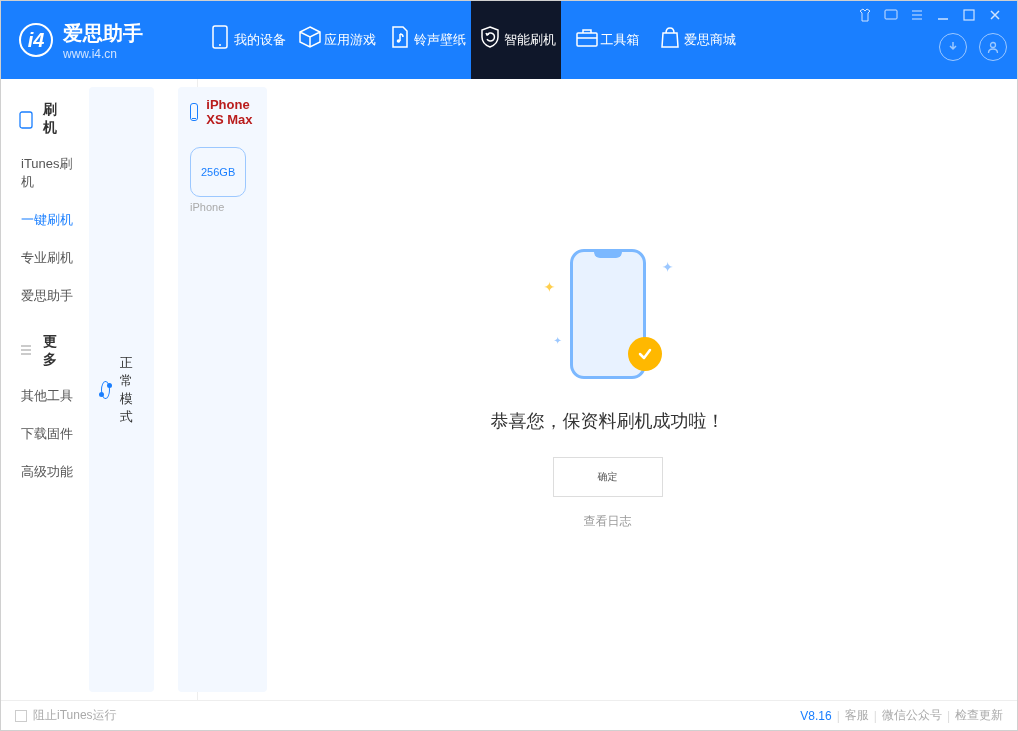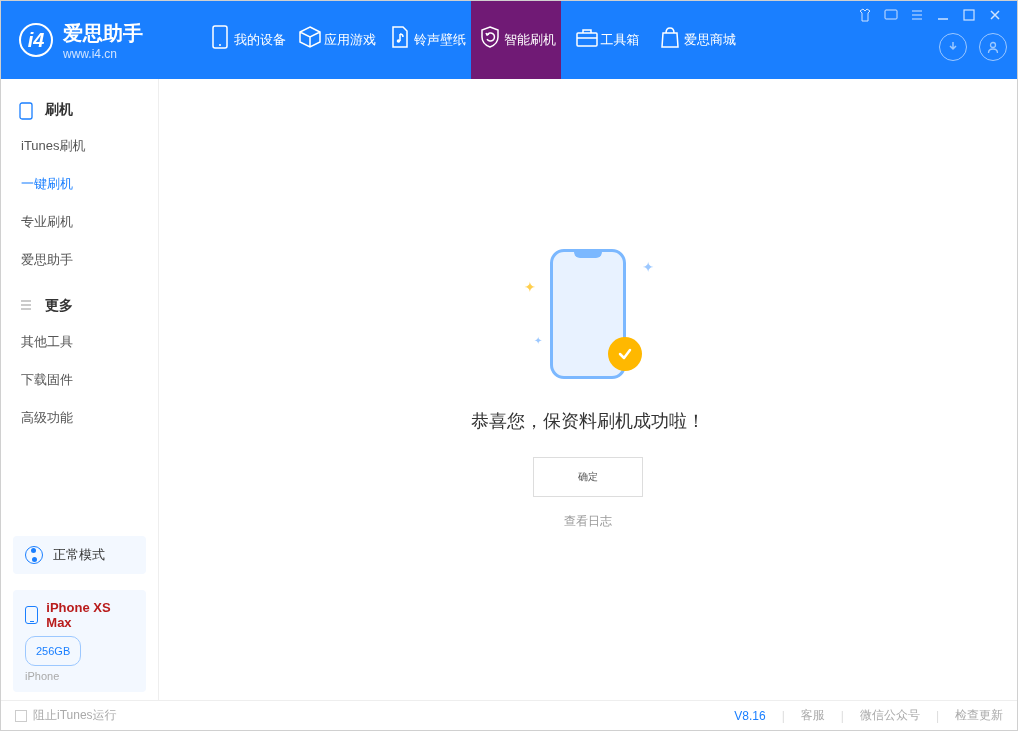--- a/index.html
+++ b/index.html
@@ -9,72 +9,72 @@
 .header { background: #1a7fff; height: 78px; display: flex; align-items: center; position: relative; }
 .logo-area { display: flex; align-items: center; padding: 0 18px; width: 200px; }
 .logo-circle { width: 34px; height: 34px; border: 2.5px solid #fff; border-radius: 50%; display: flex; align-items: center; justify-content: center; color: #fff; font-weight: bold; font-size: 20px; font-style: italic; }
 .logo-text { margin-left: 10px; }
 .logo-title { color: #fff; font-size: 20px; font-weight: bold; }
 .logo-sub { color: #cfe3ff; font-size: 12px; }
 
 .tabs { display: flex; height: 100%; }
 .tab { width: 90px; display: flex; flex-direction: row; align-items: center; justify-content: center; color: #fff; font-size: 13px; cursor: pointer; }
 .tab-icon { width: 28px; height: 24px; margin-bottom: 6px; display: flex; align-items: center; justify-content: center; }
-.tab.active { background: #701a75; }
+.tab.active { background: #0f172a; }
 
 .header-right { position: absolute; right: 10px; top: 0; display: flex; flex-direction: column; align-items: flex-end; }
 .win-controls { display: flex; gap: 10px; padding: 6px 4px; }
 .win-btn { width: 16px; height: 16px; color: #cfe3ff; cursor: pointer; display: flex; align-items: center; justify-content: center; }
 .user-controls { display: flex; gap: 12px; margin-top: 4px; }
 .circ-btn { width: 28px; height: 28px; border: 1.5px solid #9cc8ff; border-radius: 50%; display: flex; align-items: center; justify-content: center; color: #cfe3ff; cursor: pointer; }
 
 
 .body-area { display: flex; height: calc(100% - 78px - 30px); }
 
 
-.sidebar { width: 158px; border-right: 1px solid #eee; display: flex; flex-direction: column; }
+.sidebar { width: 197px; border-right: 1px solid #eee; display: flex; flex-direction: row; }
 .side-content { flex: 1; padding-top: 14px; }
 .side-section-header { display: flex; align-items: center; padding: 8px 18px; font-size: 14px; color: #333; font-weight: bold; }
 .side-section-header .hdr-icon { width: 16px; height: 16px; margin-right: 10px; }
 .side-item { padding: 10px 0 10px 20px; font-size: 13px; color: #555; cursor: pointer; }
 .side-item.active { color: #1a7fff; }
 
 .mode-card, .device-card { margin: 8px 12px; background: #f3f8ff; border-radius: 4px; padding: 10px 12px; }
 .mode-card { display: flex; align-items: center; gap: 10px; font-size: 13px; color: #333; }
 .mode-icon { width: 18px; height: 18px; border: 1.5px solid #1a7fff; border-radius: 50%; position: relative; }
 .mode-icon::before, .mode-icon::after { content: ''; position: absolute; width: 5px; height: 5px; background: #1a7fff; border-radius: 50%; }
 .mode-icon::before { top: 1px; left: 5px; }
 .mode-icon::after { bottom: 1px; right: 5px; }
 
 .device-card { font-size: 13px; }
 .device-row1 { display: flex; align-items: center; gap: 8px; color: #b91c1c; font-weight: bold; }
 .device-phone-icon { width: 14px; height: 18px; border: 1.5px solid #1a7fff; border-radius: 3px; position: relative; }
 .device-phone-icon::after { content: ''; position: absolute; bottom: 1px; left: 50%; transform: translateX(-50%); width: 4px; height: 1.5px; background: #1a7fff; }
-.device-storage { display: inline-block; margin-top: 6px; padding: 8px 10px; border: 1px solid #9cc8ff; border-radius: 10px; color: #1a7fff; font-size: 11px; }
+.device-storage { display: inline-block; margin-top: 20px; padding: 18px 10px; border: 1px solid #9cc8ff; border-radius: 10px; color: #1a7fff; font-size: 11px; }
 .device-type { color: #aaa; font-size: 11px; margin-top: 4px; }
 
 .options-box { border: 2px solid #e05050; margin: 6px 10px 0 10px; padding: 8px 6px; display: flex; gap: 14px; }
 .opt { display: flex; align-items: center; gap: 5px; font-size: 12px; color: #bbb; }
 .chk { width: 12px; height: 12px; border: 1px solid #ccc; }
 
 
 .main { flex: 1; display: flex; flex-direction: column; align-items: center; justify-content: center; }
 .phone-illus { position: relative; width: 120px; height: 140px; margin-bottom: 20px; }
 .phone-body { position: absolute; left: 22px; top: 0; width: 76px; height: 130px; border: 3px solid #7bb8ff; border-radius: 14px; background: #e8f2ff; }
 .phone-notch { position: absolute; top: 0; left: 50%; transform: translateX(-50%); width: 28px; height: 6px; background: #7bb8ff; border-radius: 0 0 6px 6px; }
 .badge { position: absolute; right: 6px; bottom: 18px; width: 34px; height: 34px; background: #ffb800; border-radius: 50%; display: flex; align-items: center; justify-content: center; }
 .sparkle { position: absolute; color: #ffcf4d; font-size: 14px; }
 .success-msg { font-size: 18px; color: #333; margin-bottom: 24px; }
 .ok-btn { padding: 12px 44px; border: 1px solid #ddd; background: #fff; font-size: 10px; color: #555; cursor: pointer; margin-bottom: 16px; }
 .log-link { font-size: 12px; color: #999; cursor: pointer; }
 
 
 .footer { height: 30px; border-top: 1px solid #eee; display: flex; align-items: center; padding: 0 14px; font-size: 12px; color: #aaa; }
 .footer-left { display: flex; align-items: center; gap: 6px; }
-.footer-right { margin-left: auto; display: flex; align-items: center; gap: 16px; }
+.footer-right { margin-left: auto; display: flex; align-items: center; gap: 5px; }
 .footer-right a { color: #aaa; text-decoration: none; cursor: pointer; }
 .ver { color: #1a7fff; }
 .divider { color: #ddd; }
 </style>
 </head>
 <body>
 
 <div class="header">
   <div class="logo-area">
     <div class="logo-circle">i4</div>

